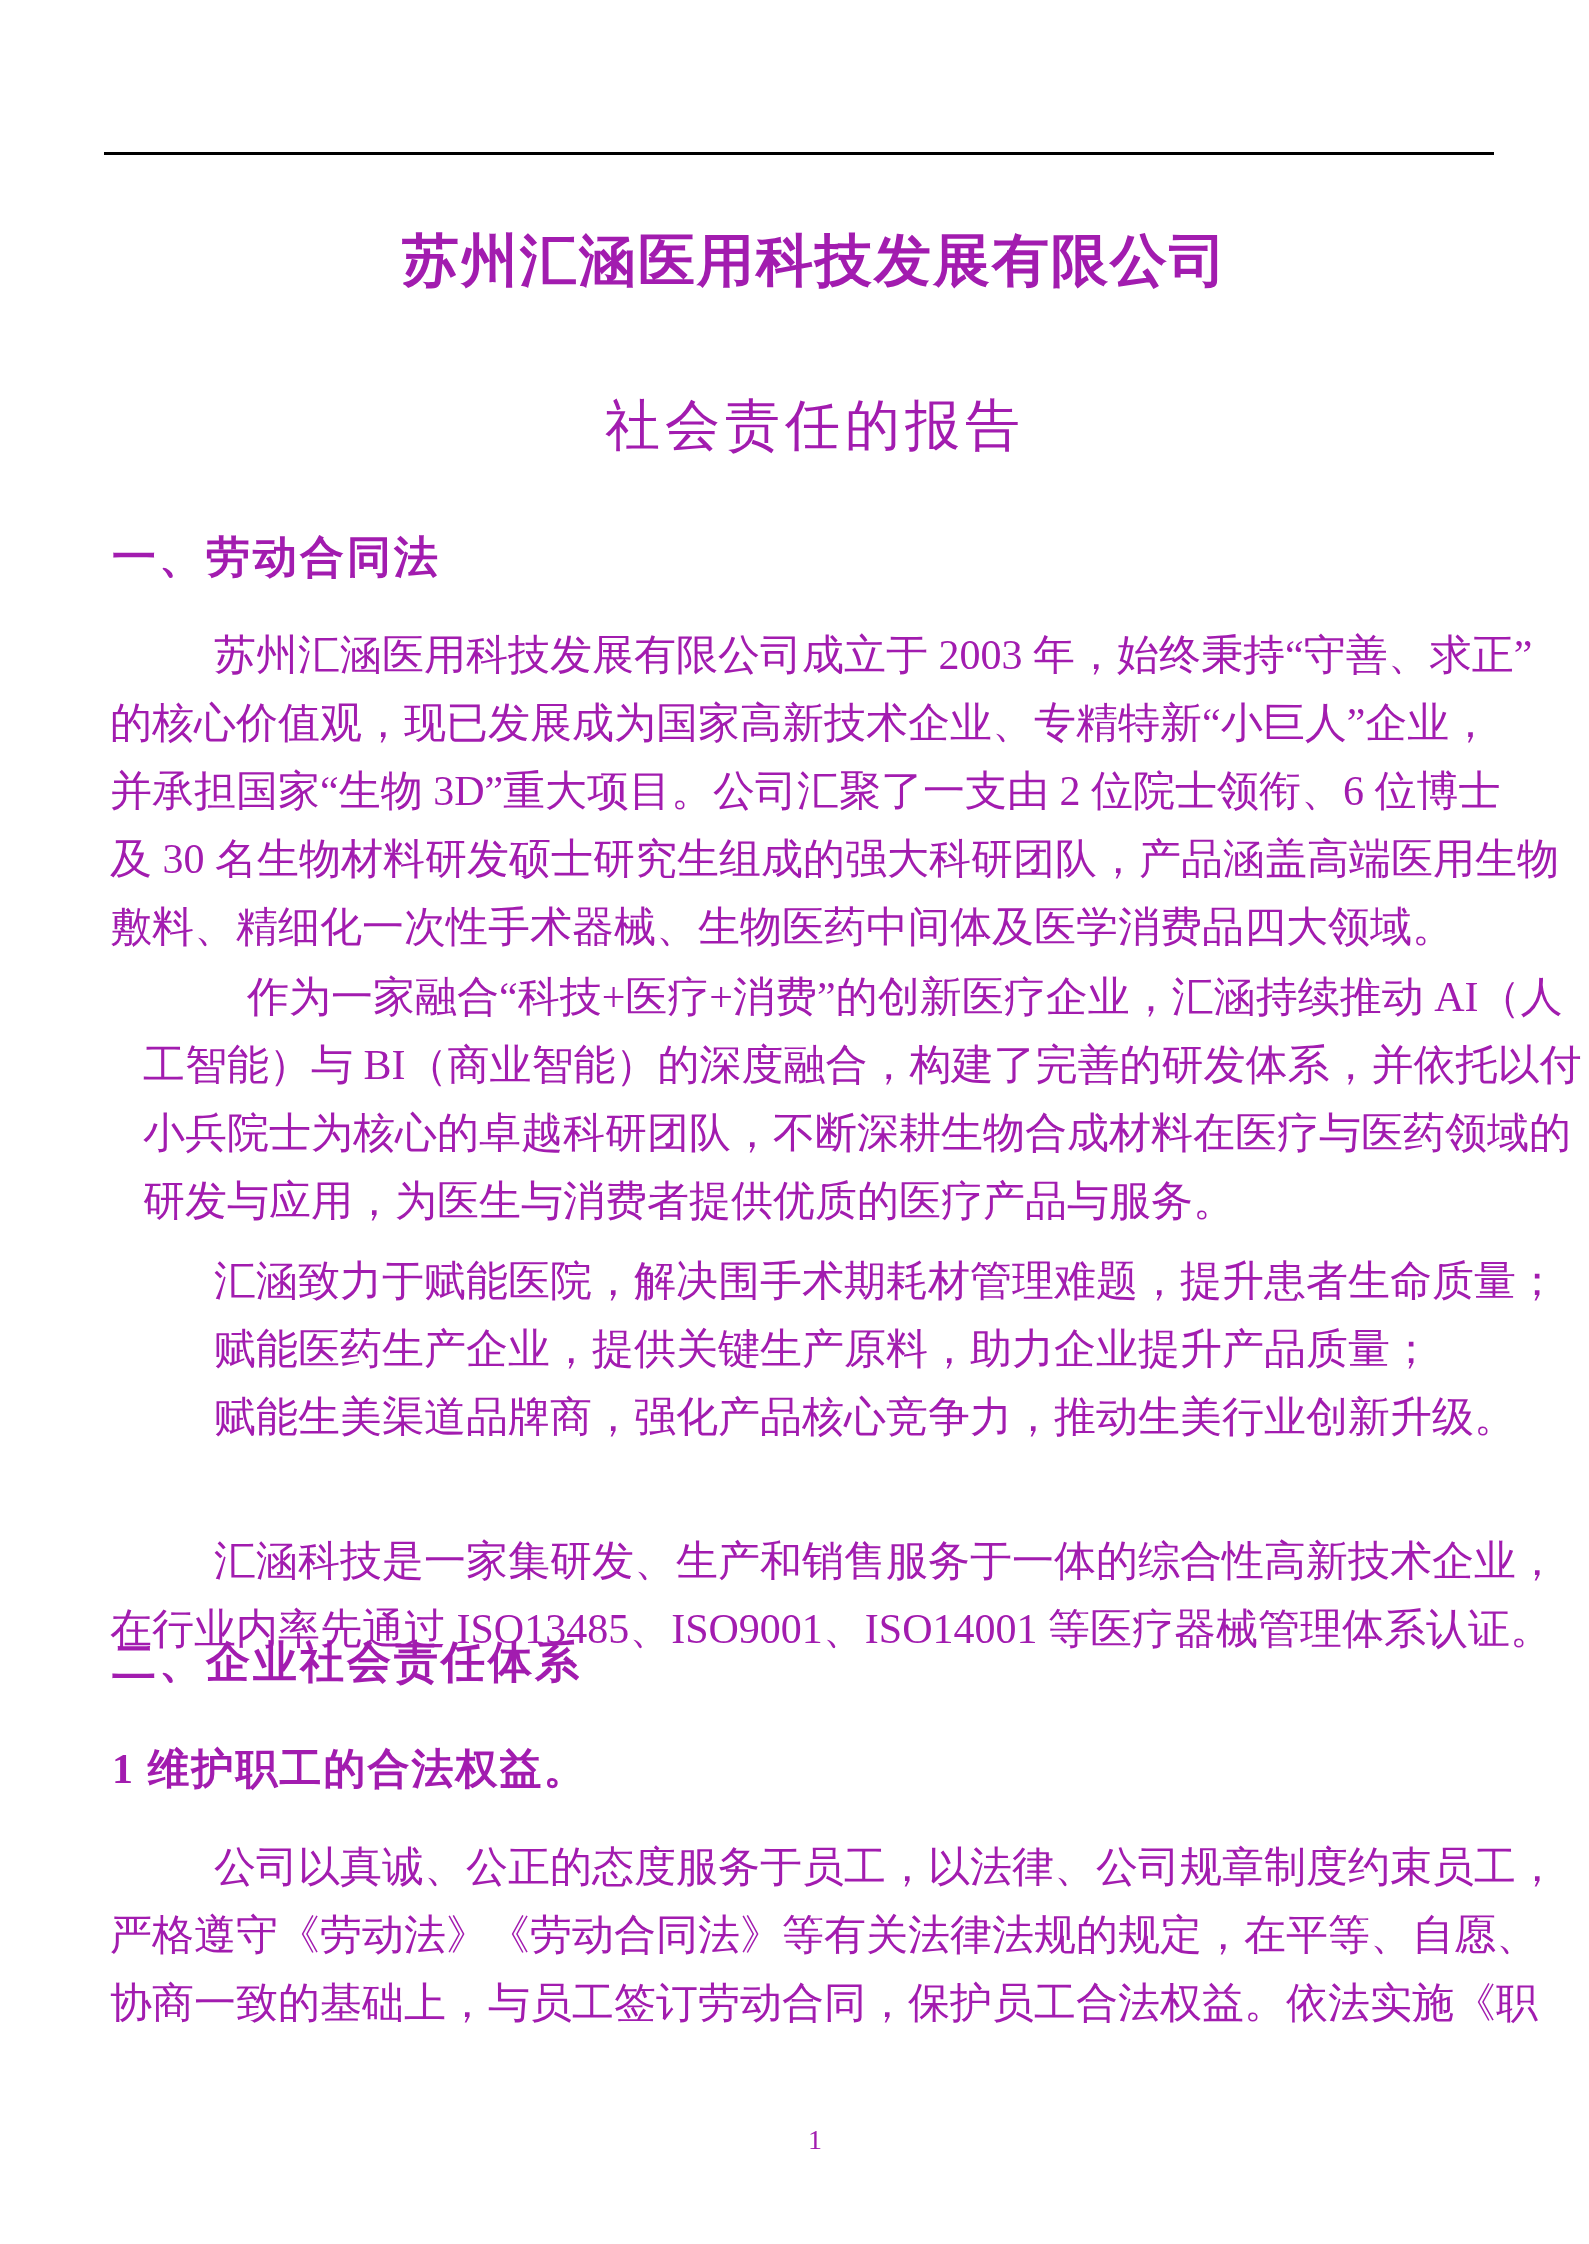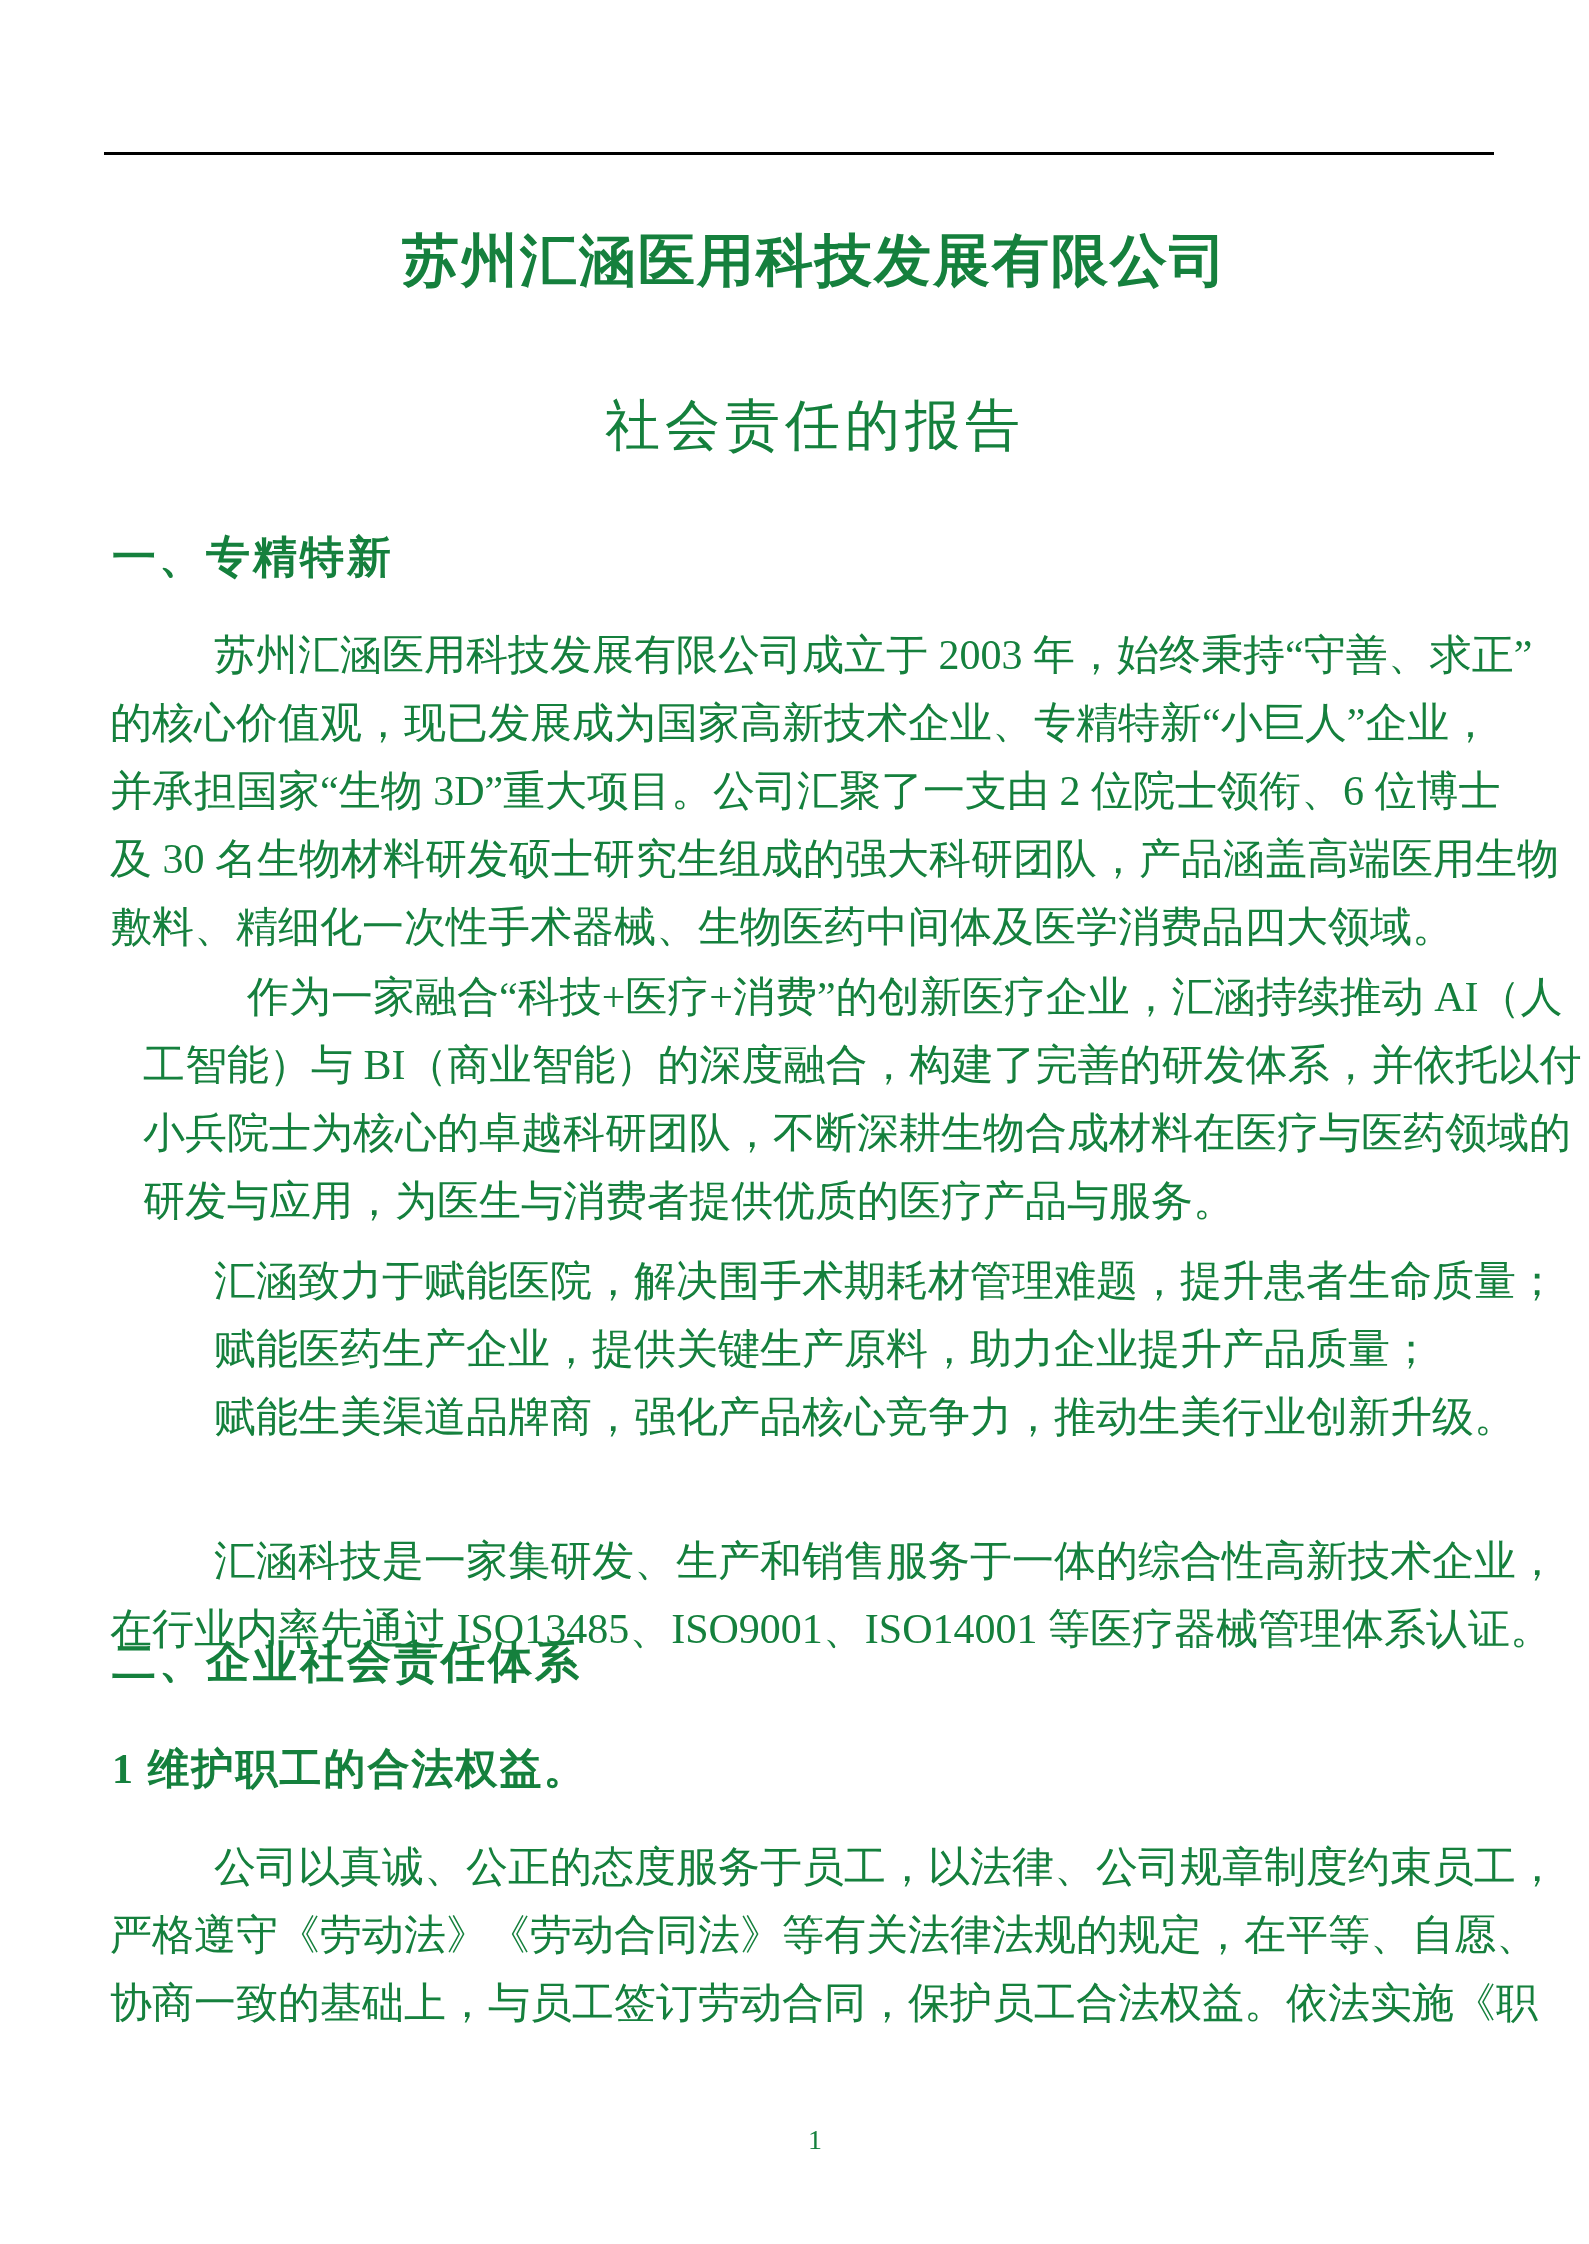--- a/index.html
+++ b/index.html
@@ -2,21 +2,21 @@
 <html><head>
 <meta charset="utf-8">
 <style>
   html, body { margin: 0; padding: 0; background: #ffffff; }
   .page {
     position: relative;
     width: 1589px;
     height: 2244px;
     background: #ffffff;
     font-family: "Liberation Serif", "DejaVu Serif", serif;
-    color: #15803d;
+    color: #a21caf;
     overflow: hidden;
   }
   .top-rule {
     position: absolute;
     left: 104px;
     top: 152px;
     width: 1390px;
     height: 3px;
     background: #000000;
   }
@@ -94,21 +94,21 @@
 <body>
 
 <div class="page">
 
   <div class="top-rule"></div>
 
   <div class="doc-title">苏州汇涵医用科技发展有限公司</div>
 
   <div class="doc-subtitle">社会责任的报告</div>
 
-  <div class="heading h1">一、专精特新</div>
+  <div class="heading h1">一、劳动合同法</div>
 
   <div class="para p1">
     <div class="line indent">苏州汇涵医用科技发展有限公司成立于 2003 年，始终秉持“守善、求正”</div>
     <div class="line">的核心价值观，现已发展成为国家高新技术企业、专精特新“小巨人”企业，</div>
     <div class="line">并承担国家“生物 3D”重大项目。公司汇聚了一支由 2 位院士领衔、6 位博士</div>
     <div class="line">及 30 名生物材料研发硕士研究生组成的强大科研团队，产品涵盖高端医用生物</div>
     <div class="line">敷料、精细化一次性手术器械、生物医药中间体及医学消费品四大领域。</div>
   </div>
 
   <div class="para p2">

